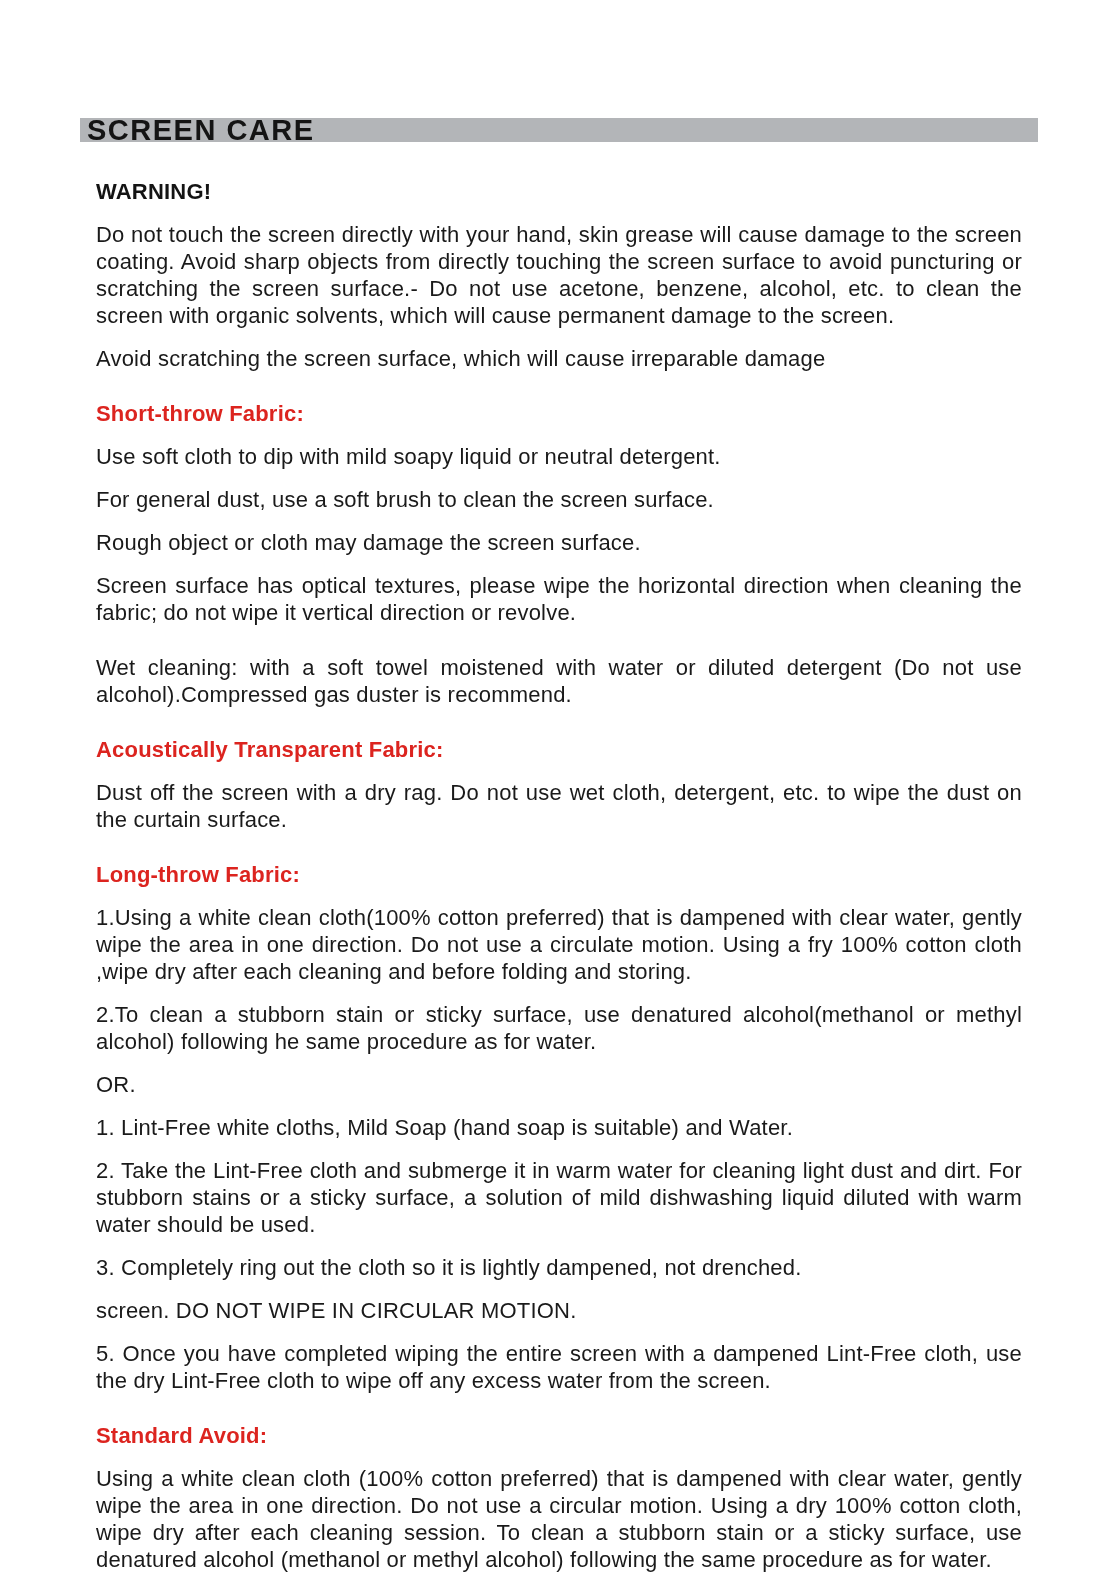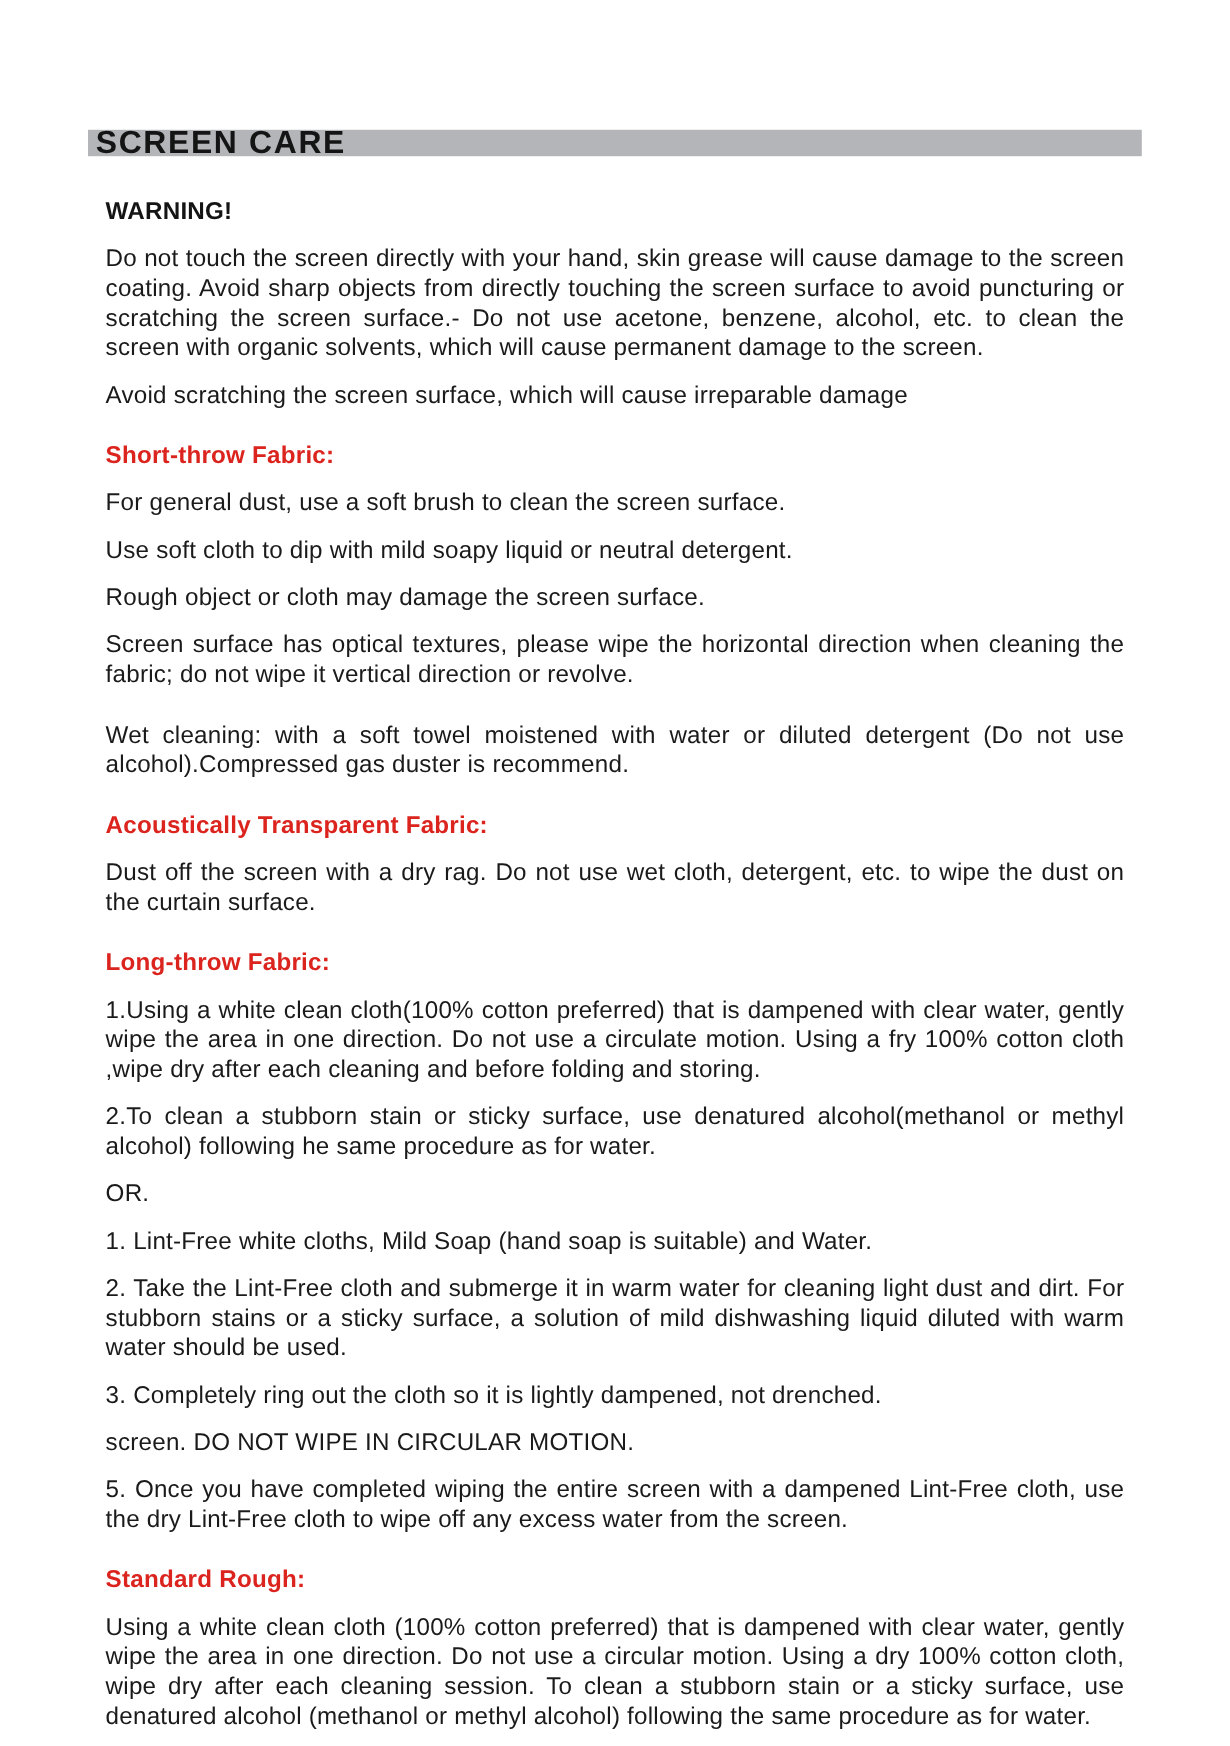--- a/index.html
+++ b/index.html
@@ -75,22 +75,22 @@
   <div class="content">
 
     <section class="sec">
       <h2 class="heading-black">WARNING!</h2>
       <p>Do not touch the screen directly with your hand, skin grease will cause damage to the screen coating. Avoid sharp objects from directly touching the screen surface to avoid puncturing or scratching the screen surface.- Do not use acetone, benzene, alcohol, etc. to clean the screen with organic solvents, which will cause permanent damage to the screen.</p>
       <p>Avoid scratching the screen surface, which will cause irreparable damage</p>
     </section>
 
     <section class="sec">
       <h2 class="heading-red">Short-throw Fabric:</h2>
+      <p>Use soft cloth to dip with mild soapy liquid or neutral detergent.</p>
       <p>For general dust, use a soft brush to clean the screen surface.</p>
-      <p>Use soft cloth to dip with mild soapy liquid or neutral detergent.</p>
       <p>Rough object or cloth may damage the screen surface.</p>
       <p>Screen surface has optical textures, please wipe the horizontal direction when cleaning the fabric; do not wipe it vertical direction or revolve.</p>
       <p class="spaced">Wet cleaning: with a soft towel moistened with water or diluted detergent (Do not use alcohol).Compressed gas duster is recommend.</p>
     </section>
 
     <section class="sec">
       <h2 class="heading-red">Acoustically Transparent Fabric:</h2>
       <p>Dust off the screen with a dry rag. Do not use wet cloth, detergent, etc. to wipe the dust on the curtain surface.</p>
     </section>
 
@@ -100,21 +100,21 @@
       <p>2.To clean a stubborn stain or sticky surface, use denatured alcohol(methanol or methyl alcohol) following he same procedure as for water.</p>
       <p>OR.</p>
       <p>1. Lint-Free white cloths, Mild Soap (hand soap is suitable) and Water.</p>
       <p>2. Take the Lint-Free cloth and submerge it in warm water for cleaning light dust and dirt. For stubborn stains or a sticky surface, a solution of mild dishwashing liquid diluted with warm water should be used.</p>
       <p>3. Completely ring out the cloth so it is lightly dampened, not drenched.</p>
       <p>screen. DO NOT WIPE IN CIRCULAR MOTION.</p>
       <p>5. Once you have completed wiping the entire screen with a dampened Lint-Free cloth, use the dry Lint-Free cloth to wipe off any excess water from the screen.</p>
     </section>
 
     <section class="sec">
-      <h2 class="heading-red">Standard Rough:</h2>
+      <h2 class="heading-red">Standard Avoid:</h2>
       <p>Using a white clean cloth (100% cotton preferred) that is dampened with clear water, gently wipe the area in one direction. Do not use a circular motion. Using a dry 100% cotton cloth, wipe dry after each cleaning session. To clean a stubborn stain or a sticky surface, use denatured alcohol (methanol or methyl alcohol) following the same procedure as for water.</p>
     </section>
 
   </div>
 
   <div class="page-number">03</div>
 
 </div>
 
 </body></html>

